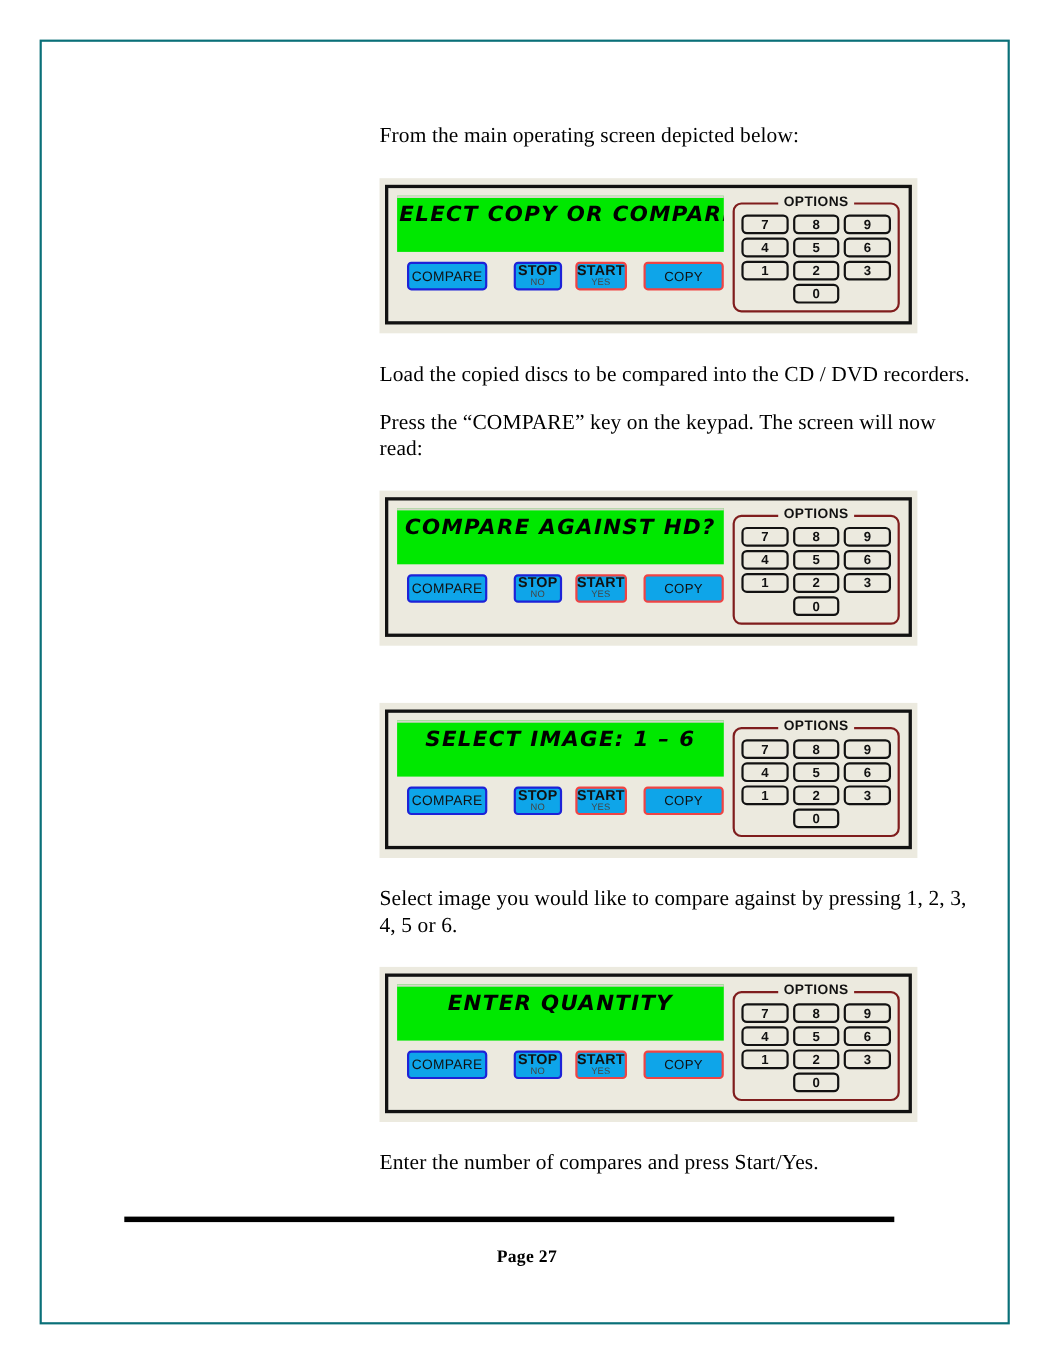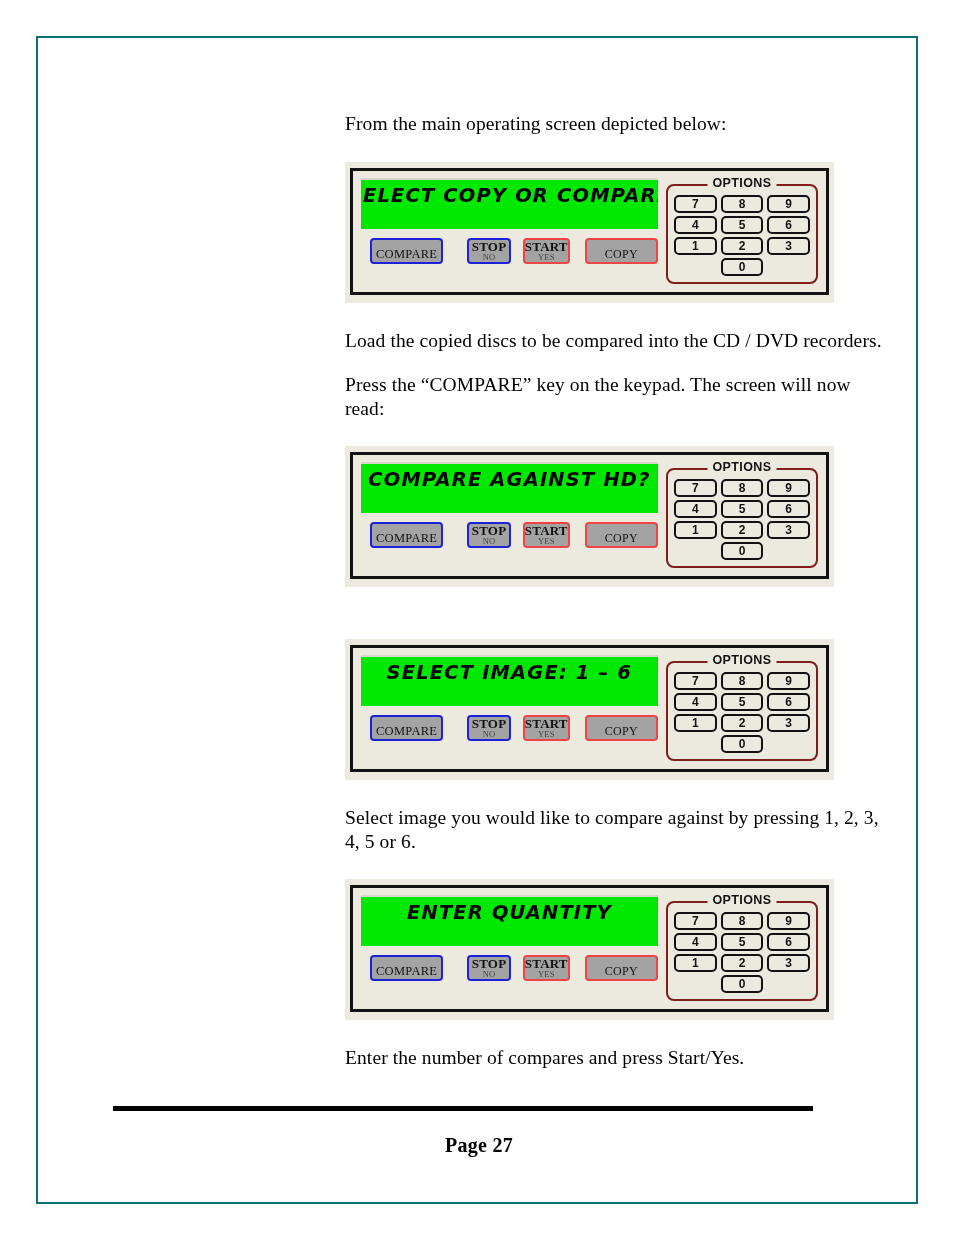--- a/index.html
+++ b/index.html
@@ -94,27 +94,27 @@
   
   .btn-row {
     display: flex;
     align-items: center;
     margin-top: 9px;
     height: 26px;
     gap: 0;
   }
   .pbtn {
     border-radius: 4px;
-    background: #a3a3a3;
+    background: #0ea5e9;
     box-sizing: border-box;
     display: flex;
     flex-direction: column;
     align-items: center;
-    justify-content: flex-end;
-    font-family: Liberation Serif, serif;
+    justify-content: center;
+    font-family: Liberation Sans, sans-serif;
     color: #111111;
     height: 26px;
   }
   .pbtn.blue { border: 2px solid #1d22d8; }
   .pbtn.red  { border: 2px solid #ef4444; }
 
   .btn-compare { width: 88px; font-size: 12.5px; font-weight: normal; letter-spacing: .3px; margin-left: 9px; }
   .btn-copy    { width: 88px; font-size: 12px; font-weight: normal; letter-spacing: .3px; margin-left: 15px; }
 
   .btn-2line { width: 52px; }
@@ -181,21 +181,21 @@
     background: #000000;
   }
   .footer-page {
     position: absolute;
     left: 0;
     top: 1096px;
     width: 882px;
     text-align: center;
     font-family: "Liberation Serif", serif;
     font-weight: bold;
-    font-size: 20px;
+    font-size: 16px;
     letter-spacing: .3px;
   }
 </style>
 </head>
 <body>
 
 <div class="page-frame">
 
   <div class="page-body">
 

